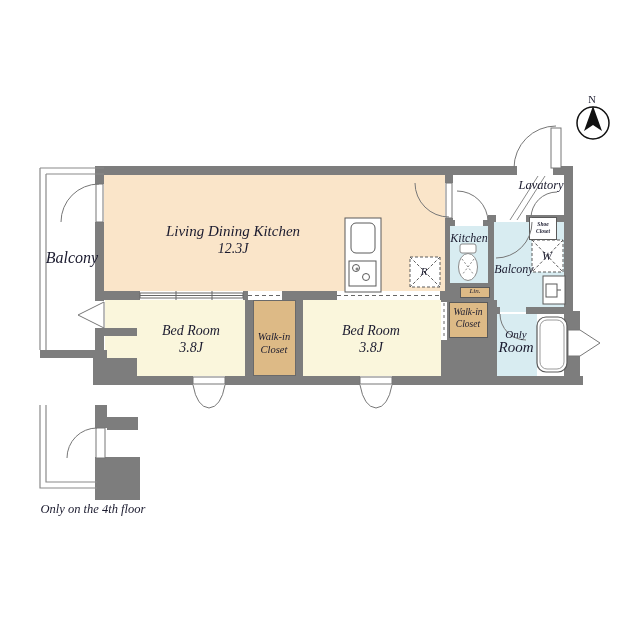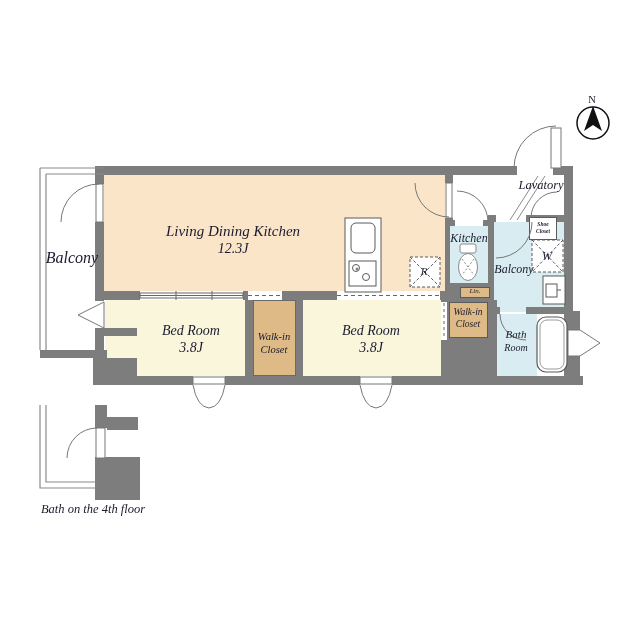--- a/index.html
+++ b/index.html
@@ -199,23 +199,23 @@
   <div class="lbl" style="left:191px;top:331px;font-size:14px;">Bed Room</div>
   <div class="lbl" style="left:191px;top:348px;font-size:14px;">3.8J</div>
   <div class="lbl" style="left:371px;top:331px;font-size:14px;">Bed Room</div>
   <div class="lbl" style="left:371px;top:348px;font-size:14px;">3.8J</div>
   <div class="lbl" style="left:274px;top:337px;font-size:10.5px;">Walk-in</div>
   <div class="lbl" style="left:274px;top:350px;font-size:10.5px;">Closet</div>
   <div class="lbl" style="left:468px;top:313px;font-size:9.5px;">Walk-in</div>
   <div class="lbl" style="left:468px;top:325px;font-size:9.5px;">Closet</div>
   <div class="lbl" style="left:469px;top:238px;font-size:12px;">Kitchen</div>
   <div class="lbl" style="left:514px;top:269px;font-size:12px;">Balcony</div>
-  <div class="lbl" style="left:516px;top:335px;font-size:11px;">Bath</div>
-  <div class="lbl" style="left:516px;top:348px;font-size:10px;">Room</div>
+  <div class="lbl" style="left:516px;top:335px;font-size:11px;">Only</div>
+  <div class="lbl" style="left:516px;top:348px;font-size:15px;">Room</div>
   <div class="lbl" style="left:541px;top:186px;font-size:12.5px;">Lavatory</div>
   <div class="lbl" style="left:543px;top:225px;font-size:5.5px;font-weight:bold;">Shoe</div>
   <div class="lbl" style="left:543px;top:232px;font-size:5.5px;font-weight:bold;">Closet</div>
   <div class="lbl" style="left:475px;top:292px;font-size:7px;">Lin.</div>
   <div class="lbl" style="left:547px;top:256px;font-size:12px;">W</div>
   <div class="lbl" style="left:424px;top:272px;font-size:11px;">R</div>
   <div class="lbl" style="left:592px;top:100px;font-size:10.5px;font-style:normal;">N</div>
-  <div class="lbl" style="left:93px;top:510px;font-size:12.5px;">Bath on the 4th floor</div>
+  <div class="lbl" style="left:93px;top:510px;font-size:12.5px;">Only on the 4th floor</div>
 </div>
 
 </body></html>

